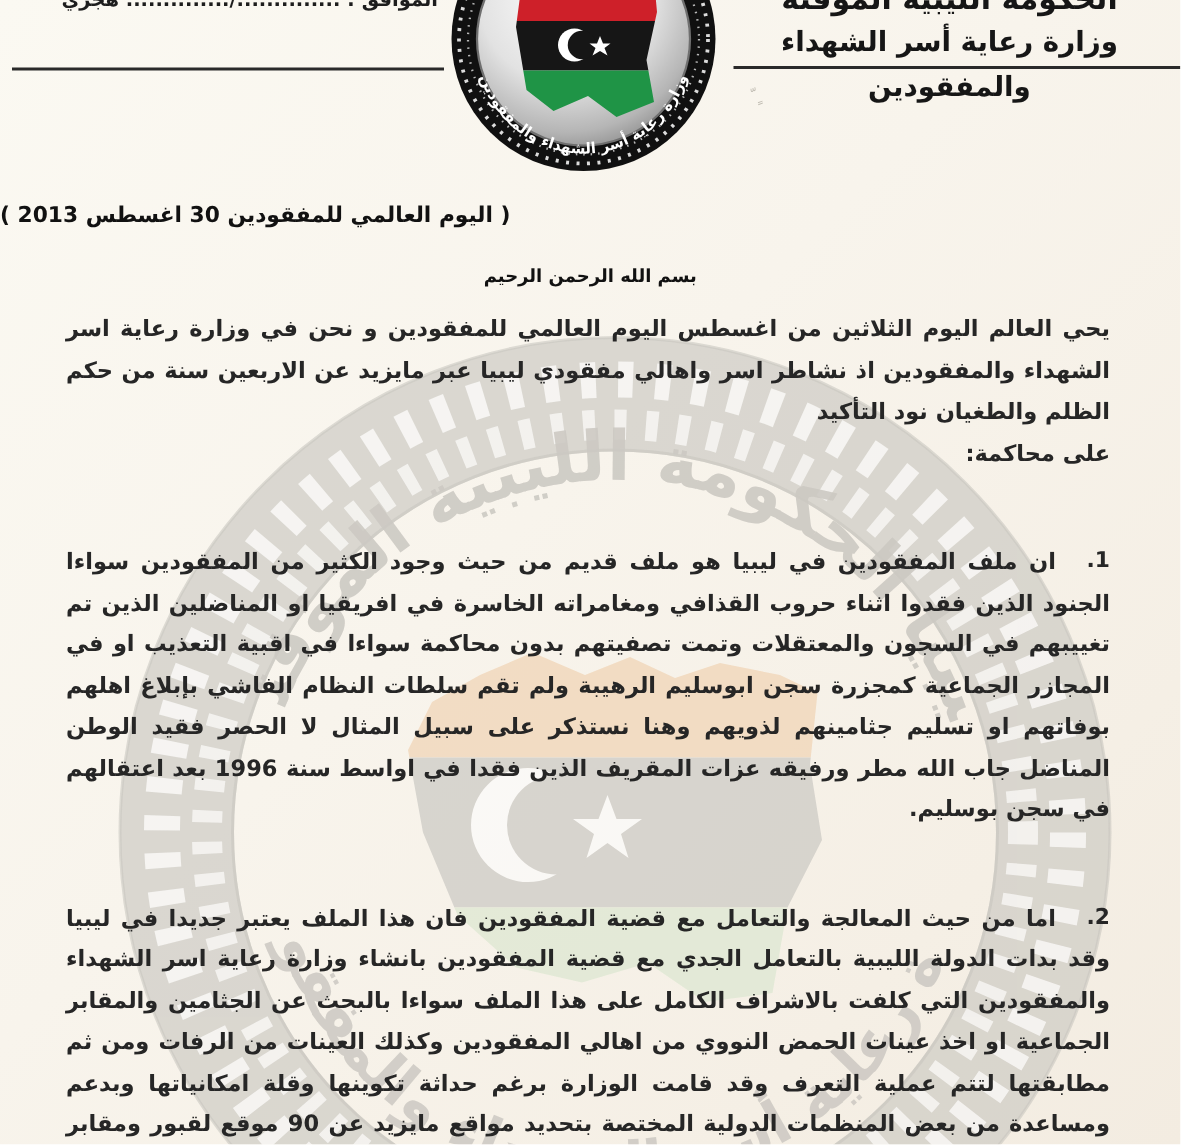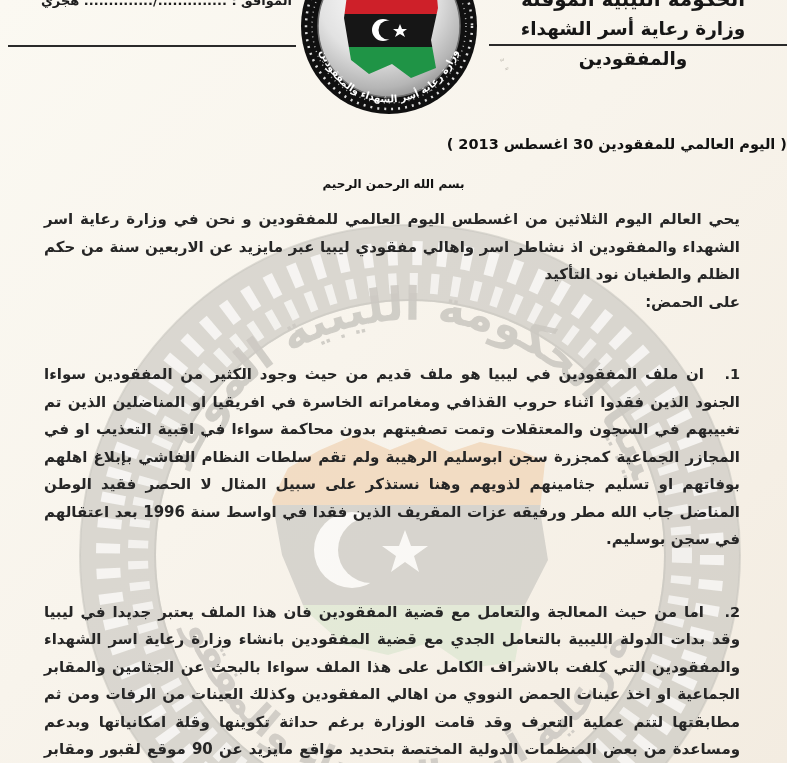--- a/index.html
+++ b/index.html
@@ -27,21 +27,21 @@
     direction:rtl;text-align:right;z-index:2;
     font-weight:700;color:#1d1d1d;font-size:13px;line-height:23px;
   }
   .rule-left{position:absolute;top:45px;left:8px;width:288px;border-top:2.5px solid #2a2a2a;z-index:2;}
   .logo{position:absolute;top:0;left:299px;z-index:3;}
   .smudge{position:absolute;top:58px;left:500px;z-index:1;color:#b4b0a6;font-size:11px;
     letter-spacing:2px;transform:rotate(-8deg);opacity:.8;}
   
   .doc-title{
     position:absolute;top:136px;left:0;right:0;z-index:2;
-    text-align:right;direction:rtl;
+    text-align:left;direction:rtl;
     font-size:14.5px;font-weight:700;color:#111;
   }
   .basmala{
     position:absolute;top:177px;left:0;right:0;z-index:2;
     text-align:center;direction:rtl;
     font-size:12px;font-weight:700;color:#111;
   }
   
   .body-text{
     position:absolute;top:206px;right:47px;left:44px;z-index:2;
@@ -141,21 +141,21 @@
     </text>
   </svg>
 
   <div class="smudge">ٍ ّ</div>
 
   <div class="doc-title">( اليوم العالمي للمفقودين 30 اغسطس 2013 )</div>
   <div class="basmala">بسم الله الرحمن الرحيم</div>
 
   <div class="body-text">
     <p>يحي العالم اليوم الثلاثين من اغسطس اليوم العالمي للمفقودين و نحن في وزارة رعاية اسر الشهداء والمفقودين اذ نشاطر اسر واهالي مفقودي ليبيا عبر مايزيد عن الاربعين سنة من حكم الظلم والطغيان نود التأكيد</p>
-    <p class="intro-tail">على الحمض:</p>
+    <p class="intro-tail">على محاكمة:</p>
 
     <div class="item">
       <span class="num">1.</span>
       <span class="txt">ان ملف المفقودين في ليبيا هو ملف قديم من حيث وجود الكثير من المفقودين سواءا الجنود الذين فقدوا اثناء حروب القذافي ومغامراته الخاسرة في افريقيا او المناضلين الذين تم تغييبهم في السجون والمعتقلات وتمت تصفيتهم بدون محاكمة سواءا في اقبية التعذيب او في المجازر الجماعية كمجزرة سجن ابوسليم الرهيبة ولم تقم سلطات النظام الفاشي بإبلاغ اهلهم بوفاتهم او تسليم جثامينهم لذويهم وهنا نستذكر على سبيل المثال لا الحصر فقيد الوطن المناضل جاب الله مطر ورفيقه عزات المقريف الذين فقدا في اواسط سنة 1996 بعد اعتقالهم في سجن بوسليم.</span>
     </div>
 
     <div class="item">
       <span class="num">2.</span>
       <span class="txt">اما من حيث المعالجة والتعامل مع قضية المفقودين فان هذا الملف يعتبر جديدا في ليبيا وقد بدات الدولة الليبية بالتعامل الجدي مع قضية المفقودين بانشاء وزارة رعاية اسر الشهداء والمفقودين التي كلفت بالاشراف الكامل على هذا الملف سواءا بالبحث عن الجثامين والمقابر الجماعية او اخذ عينات الحمض النووي من اهالي المفقودين وكذلك العينات من الرفات ومن ثم مطابقتها لتتم عملية التعرف وقد قامت الوزارة برغم حداثة تكوينها وقلة امكانياتها وبدعم ومساعدة من بعض المنظمات الدولية المختصة بتحديد مواقع مايزيد عن 90 موقع لقبور ومقابر جماعية وتم استخراج 435 جثمان وتم تجميع ما يزيد عن 1600 عينة من اهالي ما يقارب 2600 مفقود المسجلين بمنظومة الوزارة وتم ارسال 200 عينة من عظام الجثامين المكتشفة و450 عينة من الحمض النووي للأهالي الى خارج ليبيا لإجراء تحليل الحمض النووي وعمليات المطابقة حيث تم التعرف فعليا على مايزيد عن 125 من المفقودين وفى الايام القادمة سوف نعلن عن نتائج جديدة بإذن الله .</span>
     </div>

